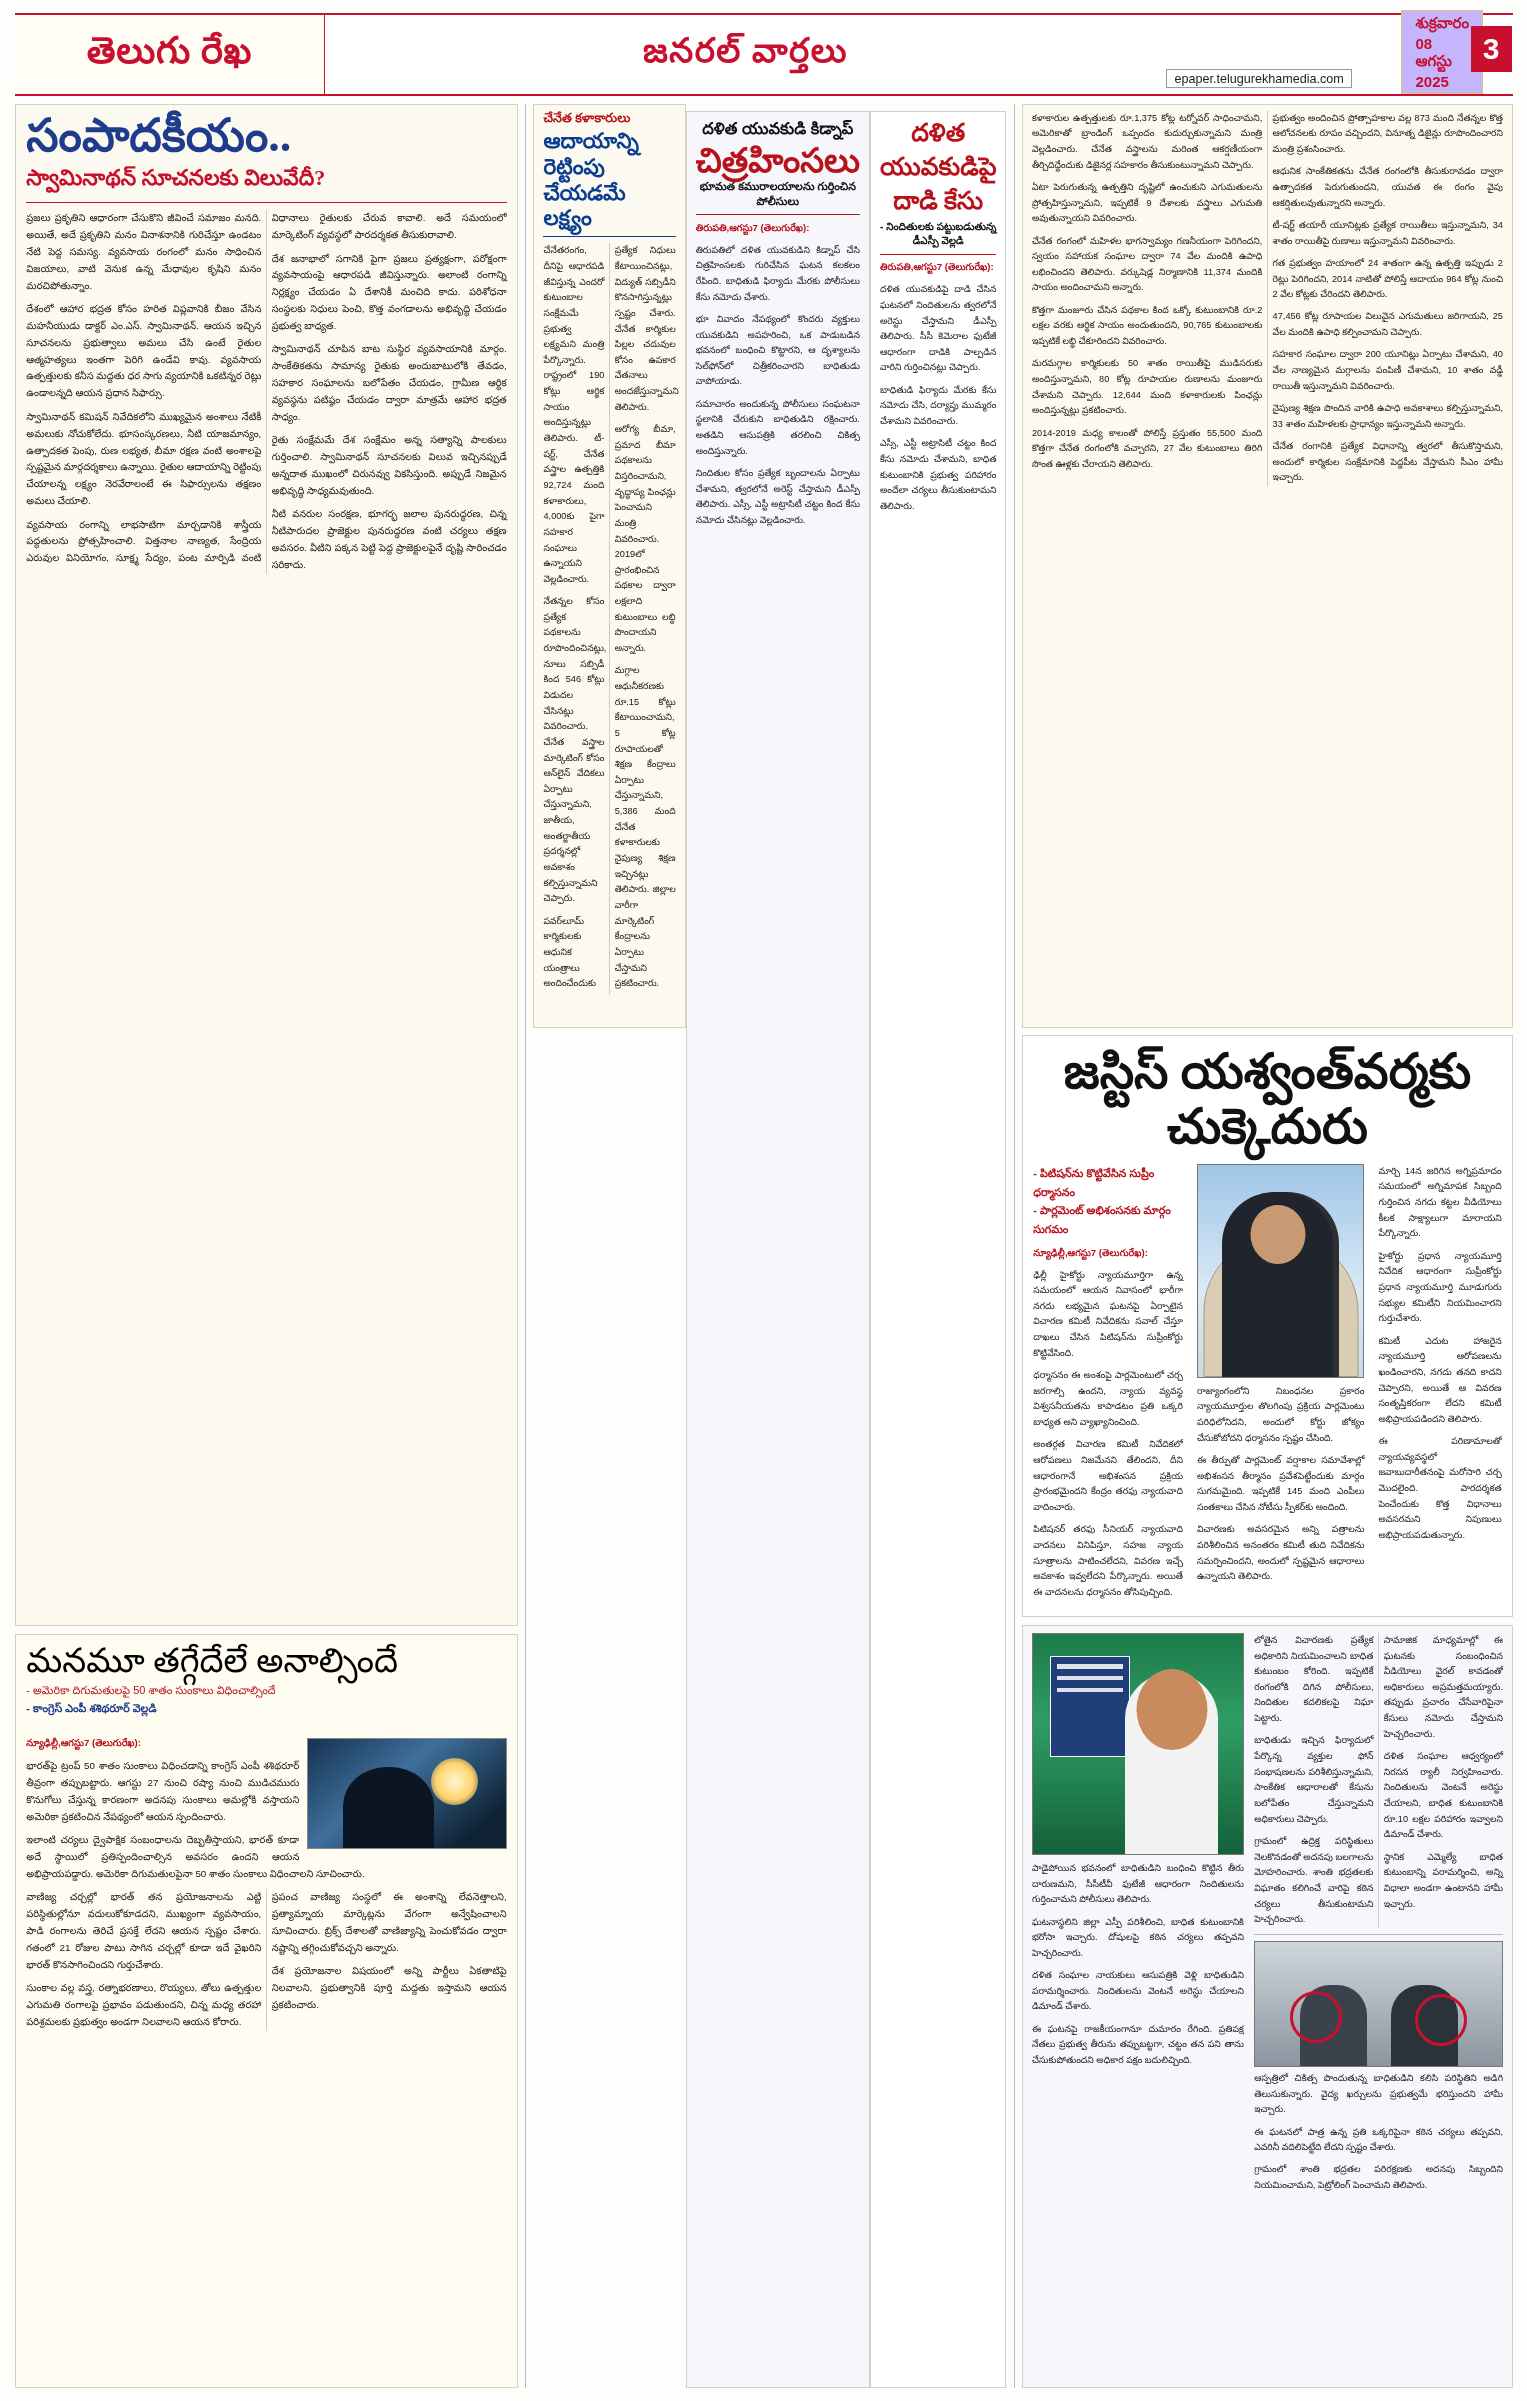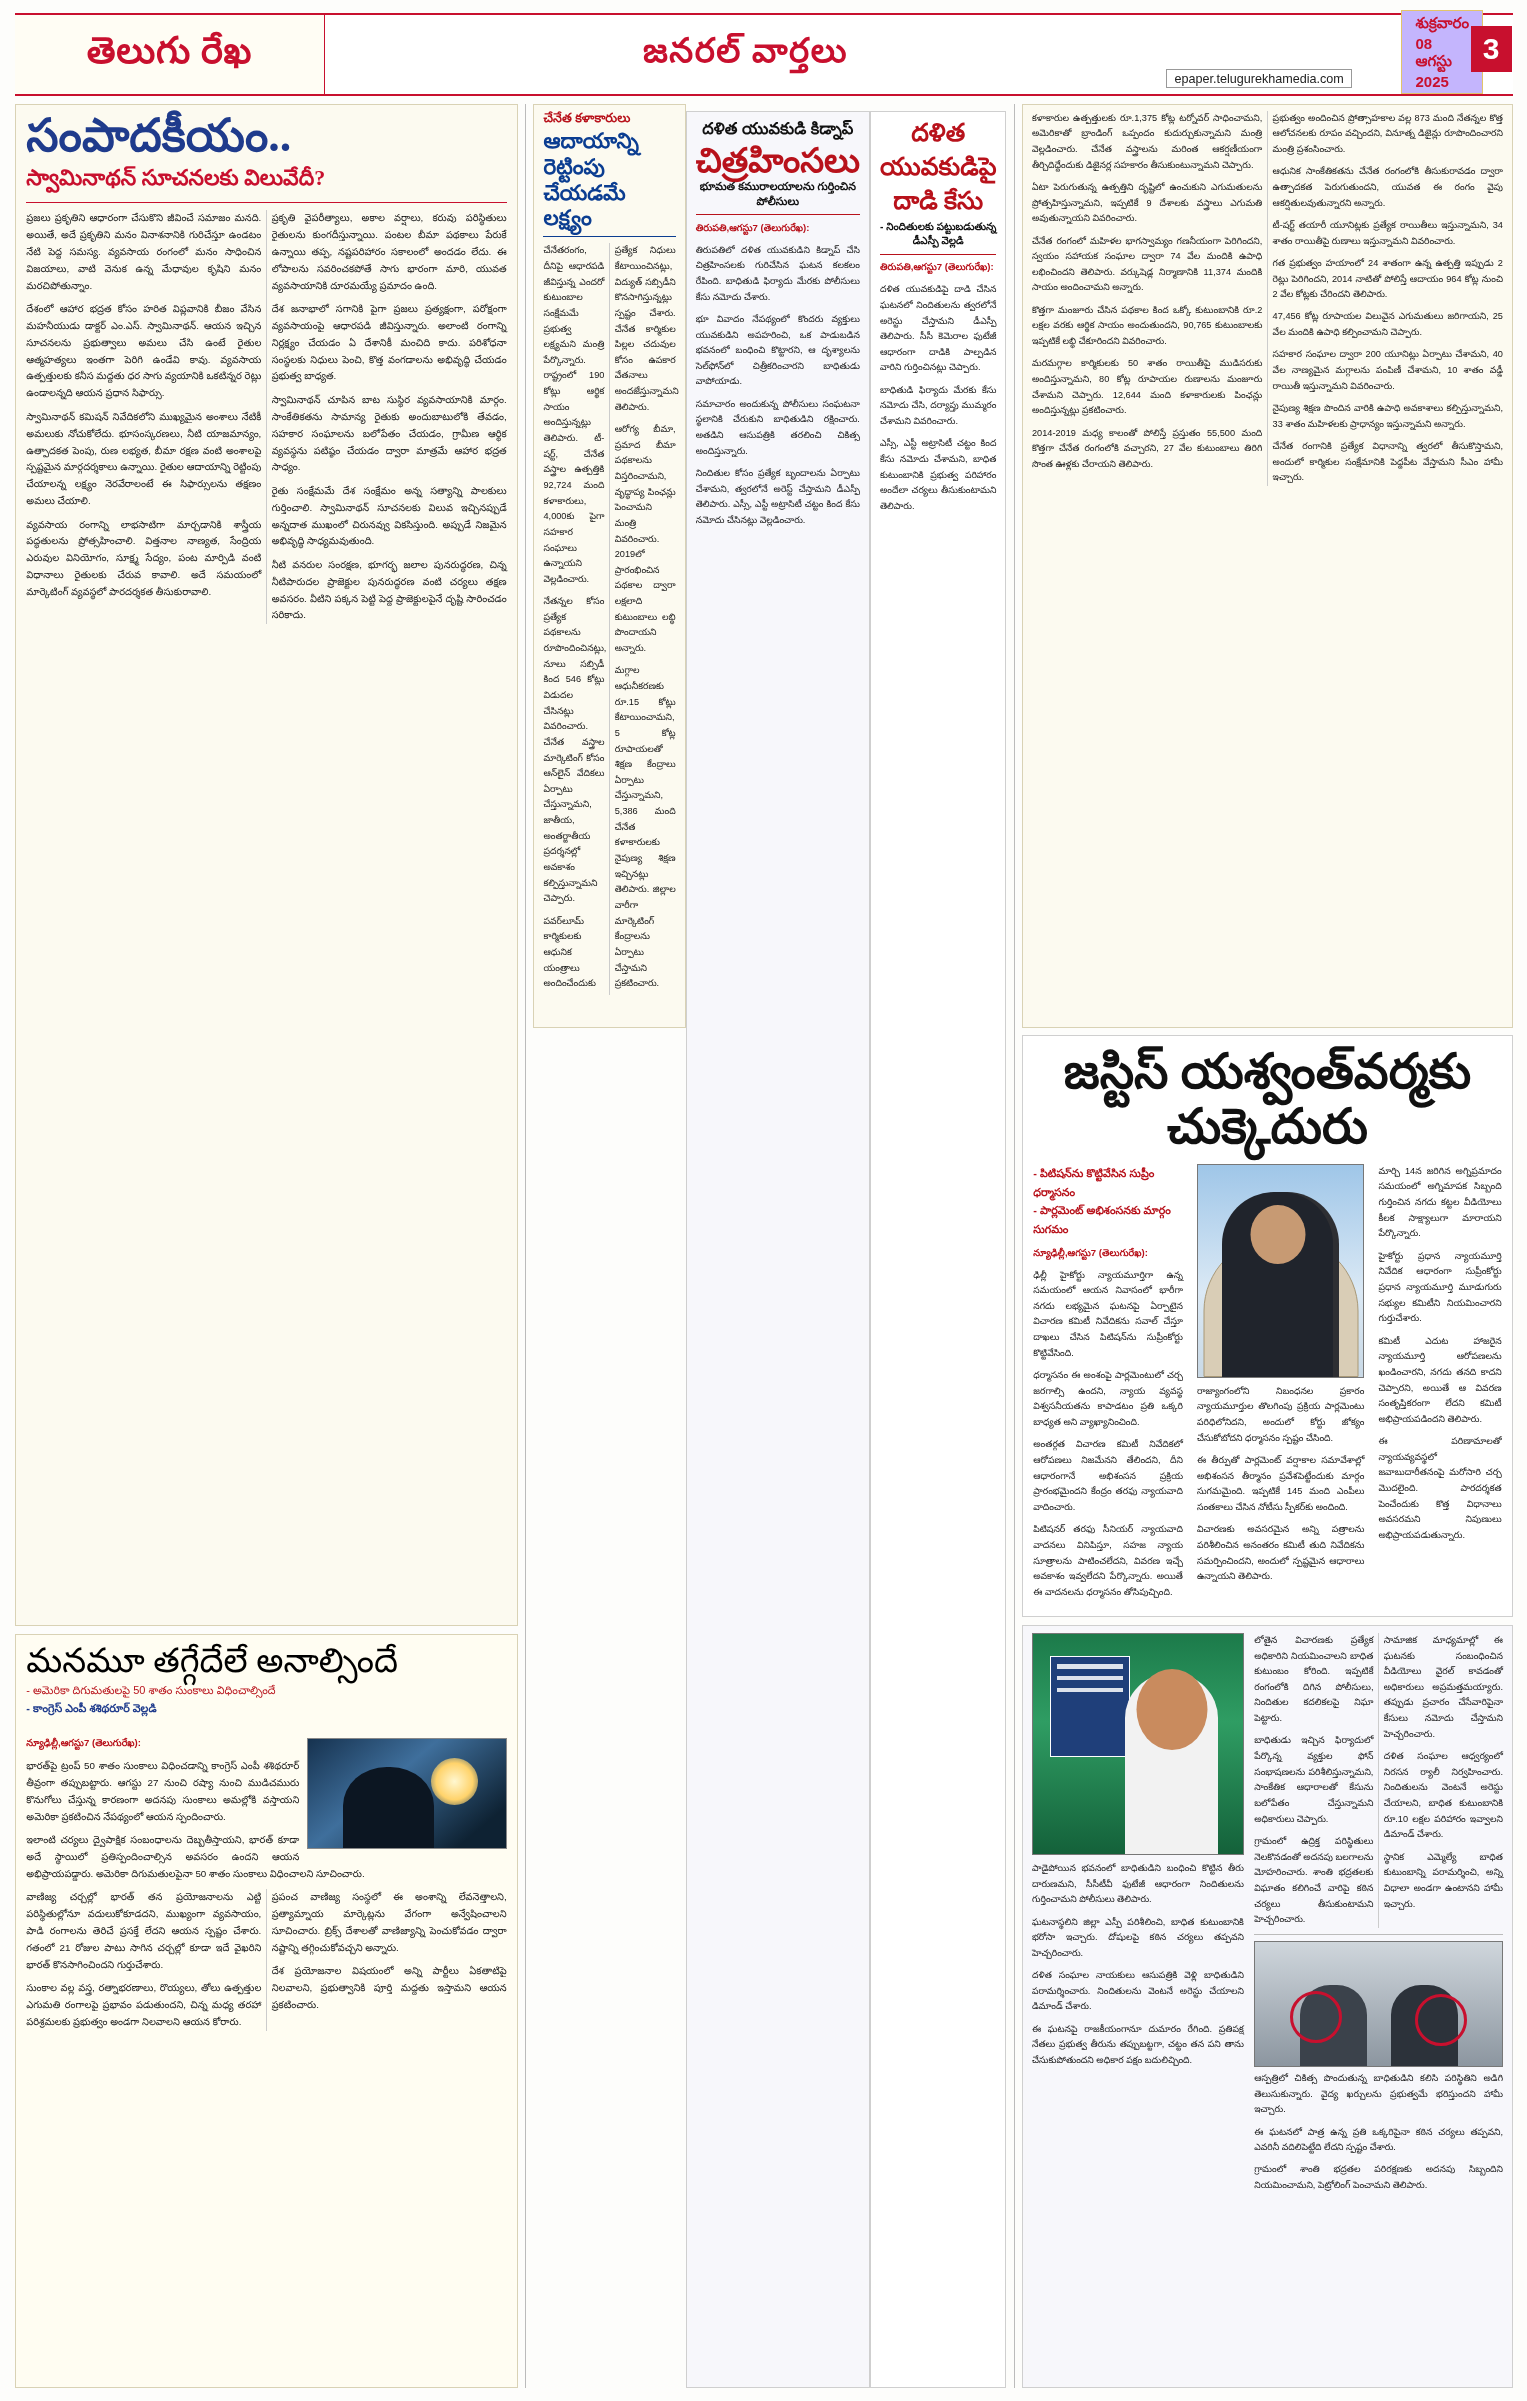--- a/index.html
+++ b/index.html
@@ -376,21 +376,20 @@
     <div class="col-left">
 
       <div class="editorial">
         <div class="edit-title">సంపాదకీయం..</div>
         <div class="edit-sub">స్వామినాథన్ సూచనలకు విలువేదీ?</div>
         <div class="body-text cols2">
           <p>ప్రజలు ప్రకృతిని ఆధారంగా చేసుకొని జీవించే సమాజం మనది. అయితే, అదే ప్రకృతిని మనం వినాశనానికి గురిచేస్తూ ఉండటం నేటి పెద్ద సమస్య. వ్యవసాయ రంగంలో మనం సాధించిన విజయాలు, వాటి వెనుక ఉన్న మేధావుల కృషిని మనం మరచిపోతున్నాం.</p>
           <p>దేశంలో ఆహార భద్రత కోసం హరిత విప్లవానికి బీజం వేసిన మహనీయుడు డాక్టర్ ఎం.ఎస్. స్వామినాథన్. ఆయన ఇచ్చిన సూచనలను ప్రభుత్వాలు అమలు చేసి ఉంటే రైతుల ఆత్మహత్యలు ఇంతగా పెరిగి ఉండేవి కావు. వ్యవసాయ ఉత్పత్తులకు కనీస మద్దతు ధర సాగు వ్యయానికి ఒకటిన్నర రెట్లు ఉండాలన్నది ఆయన ప్రధాన సిఫార్సు.</p>
           <p>స్వామినాథన్ కమిషన్ నివేదికలోని ముఖ్యమైన అంశాలు నేటికీ అమలుకు నోచుకోలేదు. భూసంస్కరణలు, నీటి యాజమాన్యం, ఉత్పాదకత పెంపు, రుణ లభ్యత, బీమా రక్షణ వంటి అంశాలపై స్పష్టమైన మార్గదర్శకాలు ఉన్నాయి. రైతుల ఆదాయాన్ని రెట్టింపు చేయాలన్న లక్ష్యం నెరవేరాలంటే ఈ సిఫార్సులను తక్షణం అమలు చేయాలి.</p>
           <p>వ్యవసాయ రంగాన్ని లాభసాటిగా మార్చడానికి శాస్త్రీయ పద్ధతులను ప్రోత్సహించాలి. విత్తనాల నాణ్యత, సేంద్రియ ఎరువుల వినియోగం, సూక్ష్మ సేద్యం, పంట మార్పిడి వంటి విధానాలు రైతులకు చేరువ కావాలి. అదే సమయంలో మార్కెటింగ్ వ్యవస్థలో పారదర్శకత తీసుకురావాలి.</p>
-          <p>ప్రకృతి వైపరీత్యాలు, అకాల వర్షాలు, కరువు పరిస్థితులు రైతులను కుంగదీస్తున్నాయి. పంటల బీమా పథకాలు పేరుకే ఉన్నాయి తప్ప, నష్టపరిహారం సకాలంలో అందడం లేదు. ఈ లోపాలను సవరించకపోతే సాగు భారంగా మారి, యువత వ్యవసాయానికి దూరమయ్యే ప్రమాదం ఉంది.</p>
           <p>దేశ జనాభాలో సగానికి పైగా ప్రజలు ప్రత్యక్షంగా, పరోక్షంగా వ్యవసాయంపై ఆధారపడి జీవిస్తున్నారు. అలాంటి రంగాన్ని నిర్లక్ష్యం చేయడం ఏ దేశానికీ మంచిది కాదు. పరిశోధనా సంస్థలకు నిధులు పెంచి, కొత్త వంగడాలను అభివృద్ధి చేయడం ప్రభుత్వ బాధ్యత.</p>
           <p>స్వామినాథన్ చూపిన బాట సుస్థిర వ్యవసాయానికి మార్గం. సాంకేతికతను సామాన్య రైతుకు అందుబాటులోకి తేవడం, సహకార సంఘాలను బలోపేతం చేయడం, గ్రామీణ ఆర్థిక వ్యవస్థను పటిష్ఠం చేయడం ద్వారా మాత్రమే ఆహార భద్రత సాధ్యం.</p>
           <p>రైతు సంక్షేమమే దేశ సంక్షేమం అన్న సత్యాన్ని పాలకులు గుర్తించాలి. స్వామినాథన్ సూచనలకు విలువ ఇచ్చినప్పుడే అన్నదాత ముఖంలో చిరునవ్వు వికసిస్తుంది. అప్పుడే నిజమైన అభివృద్ధి సాధ్యమవుతుంది.</p>
           <p>నీటి వనరుల సంరక్షణ, భూగర్భ జలాల పునరుద్ధరణ, చిన్న నీటిపారుదల ప్రాజెక్టుల పునరుద్ధరణ వంటి చర్యలు తక్షణ అవసరం. వీటిని పక్కన పెట్టి పెద్ద ప్రాజెక్టులపైనే దృష్టి సారించడం సరికాదు.</p>
         </div>
       </div>
 
       <div class="story-box">
         <div class="story-head">మనమూ తగ్గేదేలే అనాల్సిందే</div>
         <div class="story-kicker">- అమెరికా దిగుమతులపై 50 శాతం సుంకాలు విధించాల్సిందే</div>

